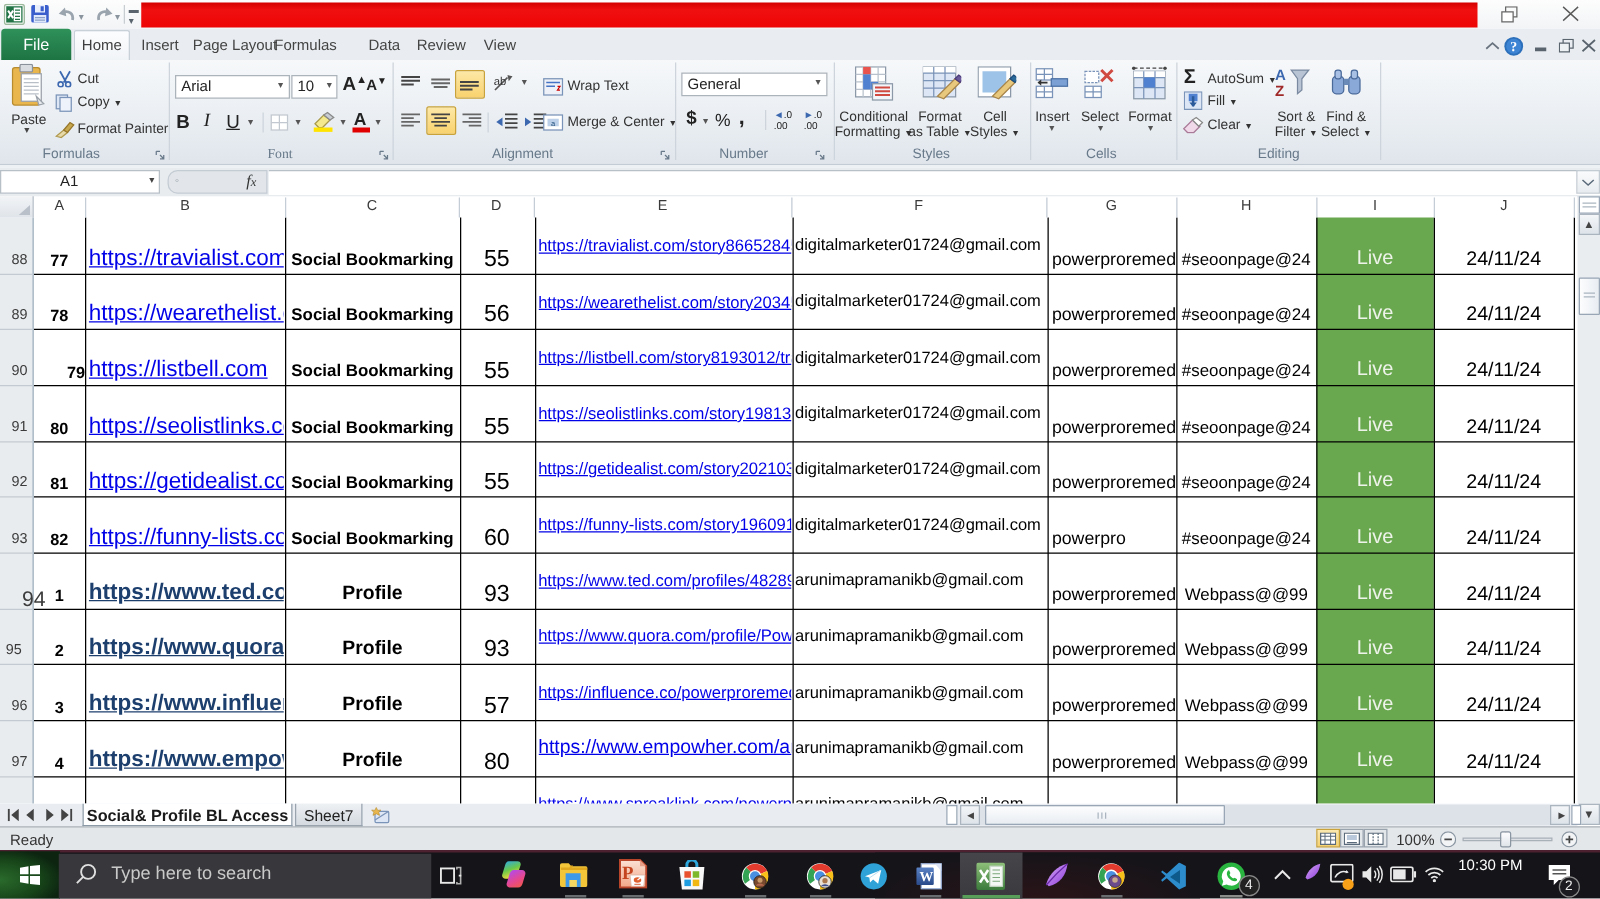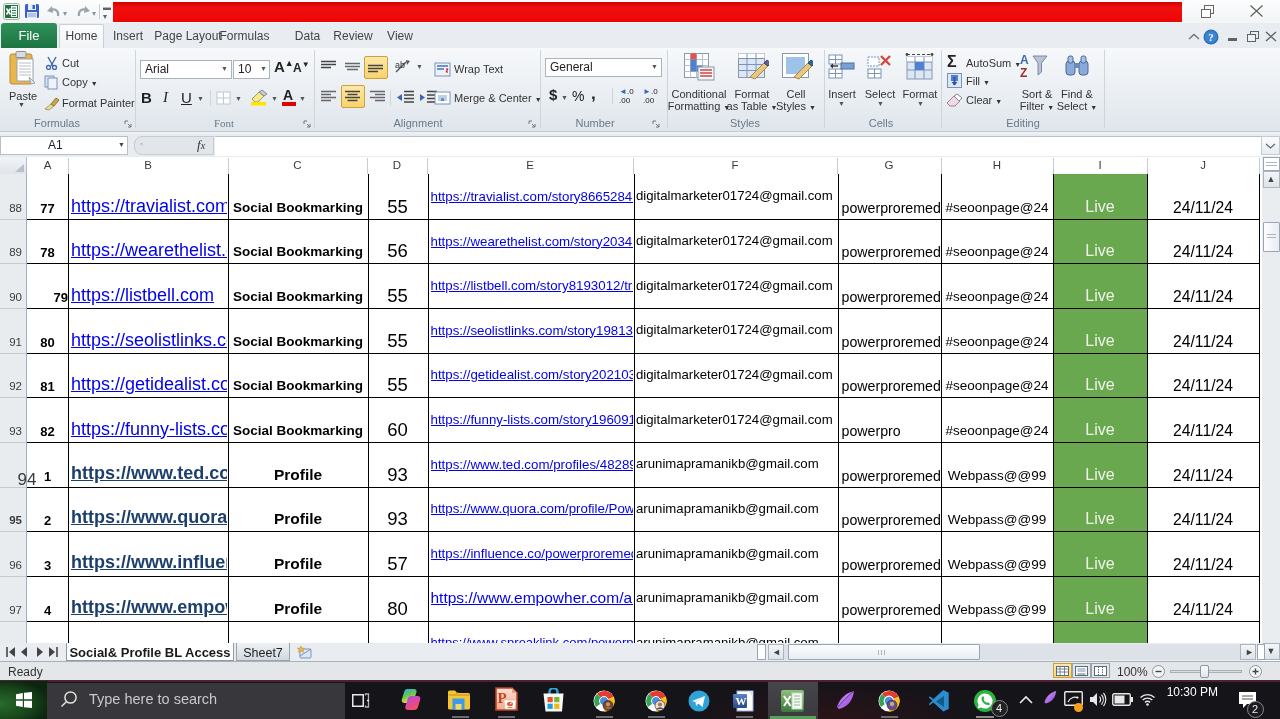--- a/index.html
+++ b/index.html
@@ -363,21 +363,21 @@
   <div class="abs" style="left:0;top:531.2px;width:26px;height:1px;background:#c3cad1;"></div>
   <div class="abs" style="left:0;top:575.85px;width:26px;height:1px;background:#c3cad1;"></div>
   <div class="abs" style="left:0;top:620.5px;width:26px;height:1px;background:#c3cad1;"></div>
   <div class="tx" style="left:0;top:201.7px;width:22px;text-align:right;font-size:11.5px;color:#3b3b3b;">88</div>
   <div class="tx" style="left:0;top:246.3px;width:22px;text-align:right;font-size:11.5px;color:#3b3b3b;">89</div>
   <div class="tx" style="left:0;top:290.9px;width:22px;text-align:right;font-size:11.5px;color:#3b3b3b;">90</div>
   <div class="tx" style="left:0;top:335.6px;width:22px;text-align:right;font-size:11.5px;color:#3b3b3b;">91</div>
   <div class="tx" style="left:0;top:380.2px;width:22px;text-align:right;font-size:11.5px;color:#3b3b3b;">92</div>
   <div class="tx" style="left:0;top:424.9px;width:22px;text-align:right;font-size:11.5px;color:#3b3b3b;">93</div>
   <div class="tx" style="left:16px;top:469.6px;width:22px;text-align:center;font-size:17px;color:#3b3b3b;">94</div>
-  <div class="tx" style="left:0;top:514.2px;width:22px;text-align:right;font-size:11.5px;color:#3b3b3b;font-weight:bold;">95</div>
+  <div class="tx" style="left:0;top:514.2px;width:22px;text-align:center;font-size:11.5px;color:#3b3b3b;">95</div>
   <div class="tx" style="left:0;top:558.9px;width:22px;text-align:right;font-size:11.5px;color:#3b3b3b;">96</div>
   <div class="tx" style="left:0;top:603.5px;width:22px;text-align:right;font-size:11.5px;color:#3b3b3b;">97</div>
   <div class="tx" style="left:27px;top:200.7px;width:41px;text-align:center;font-size:13px;font-weight:bold;color:#000;">77</div>
   <div class="tx" style="left:27px;top:245.3px;width:41px;text-align:center;font-size:13px;font-weight:bold;color:#000;">78</div>
   <div class="tx" style="left:27px;top:289.9px;width:41px;text-align:right;font-size:13px;font-weight:bold;color:#000;">79</div>
   <div class="tx" style="left:27px;top:334.6px;width:41px;text-align:center;font-size:13px;font-weight:bold;color:#000;">80</div>
   <div class="tx" style="left:27px;top:379.2px;width:41px;text-align:center;font-size:13px;font-weight:bold;color:#000;">81</div>
   <div class="tx" style="left:27px;top:423.9px;width:41px;text-align:center;font-size:13px;font-weight:bold;color:#000;">82</div>
   <div class="tx" style="left:27px;top:468.6px;width:41px;text-align:center;font-size:13px;font-weight:bold;color:#000;">1</div>
   <div class="tx" style="left:27px;top:513.2px;width:41px;text-align:center;font-size:13px;font-weight:bold;color:#000;">2</div>

